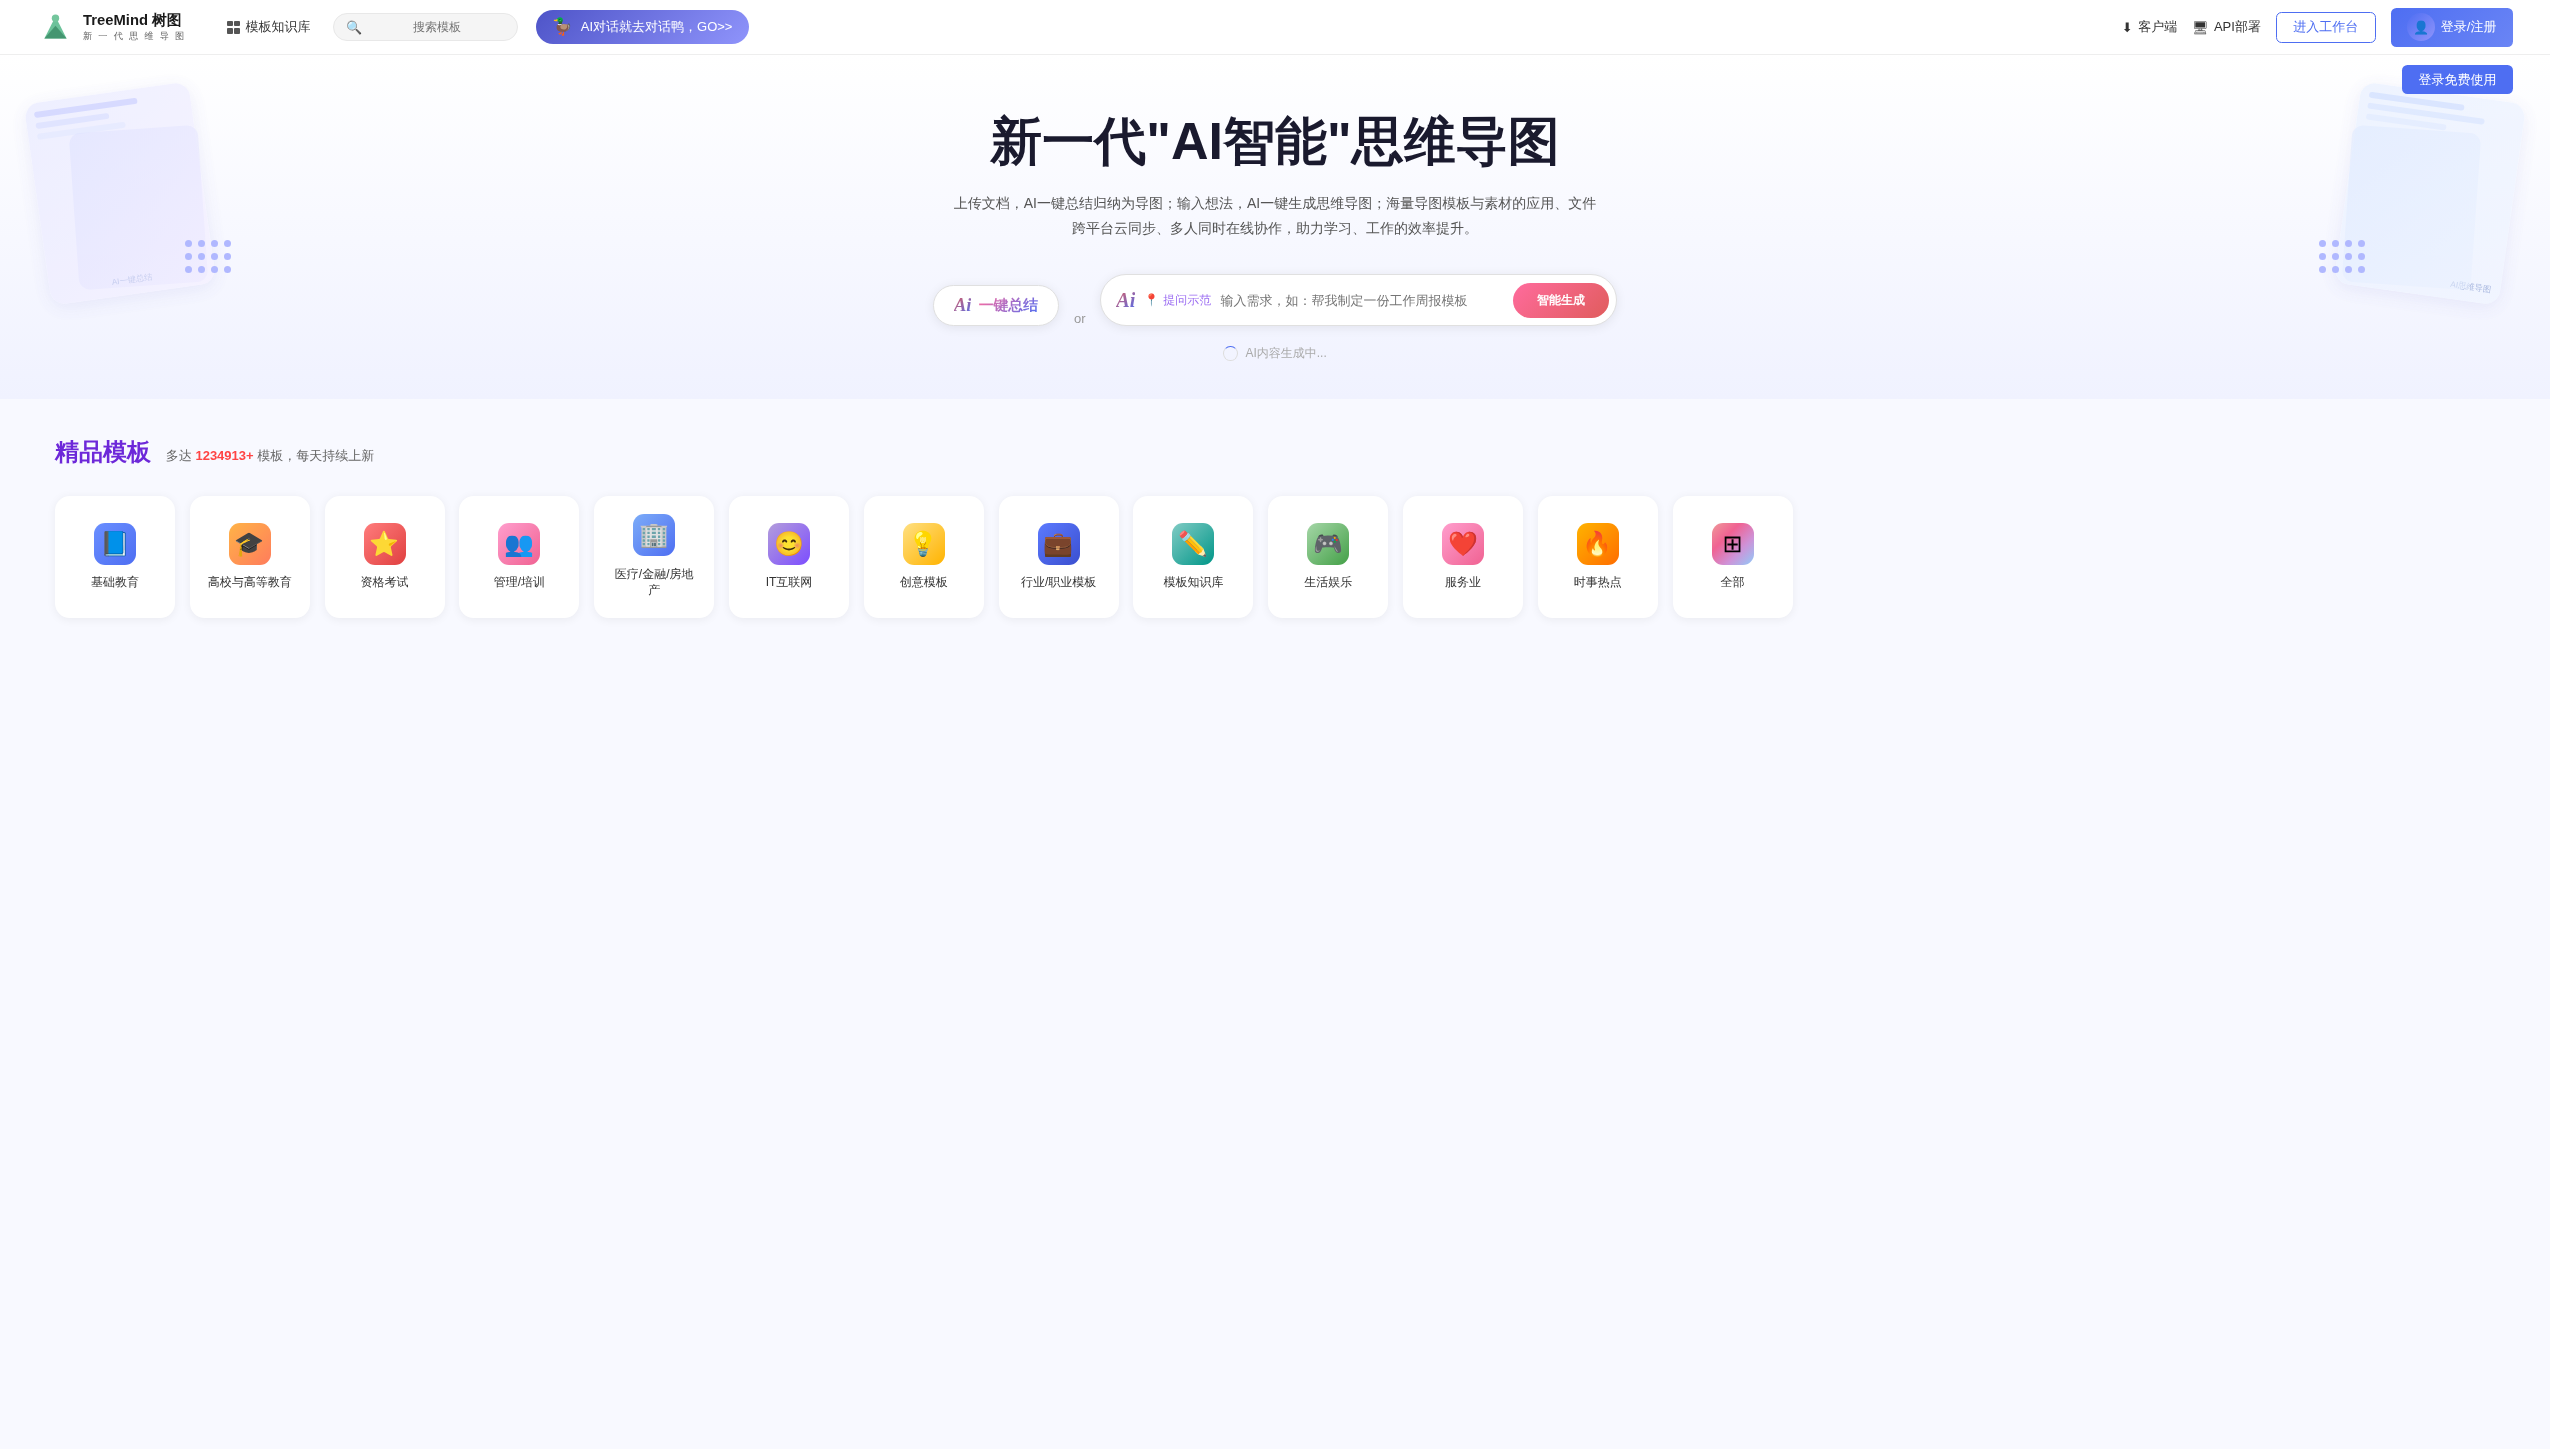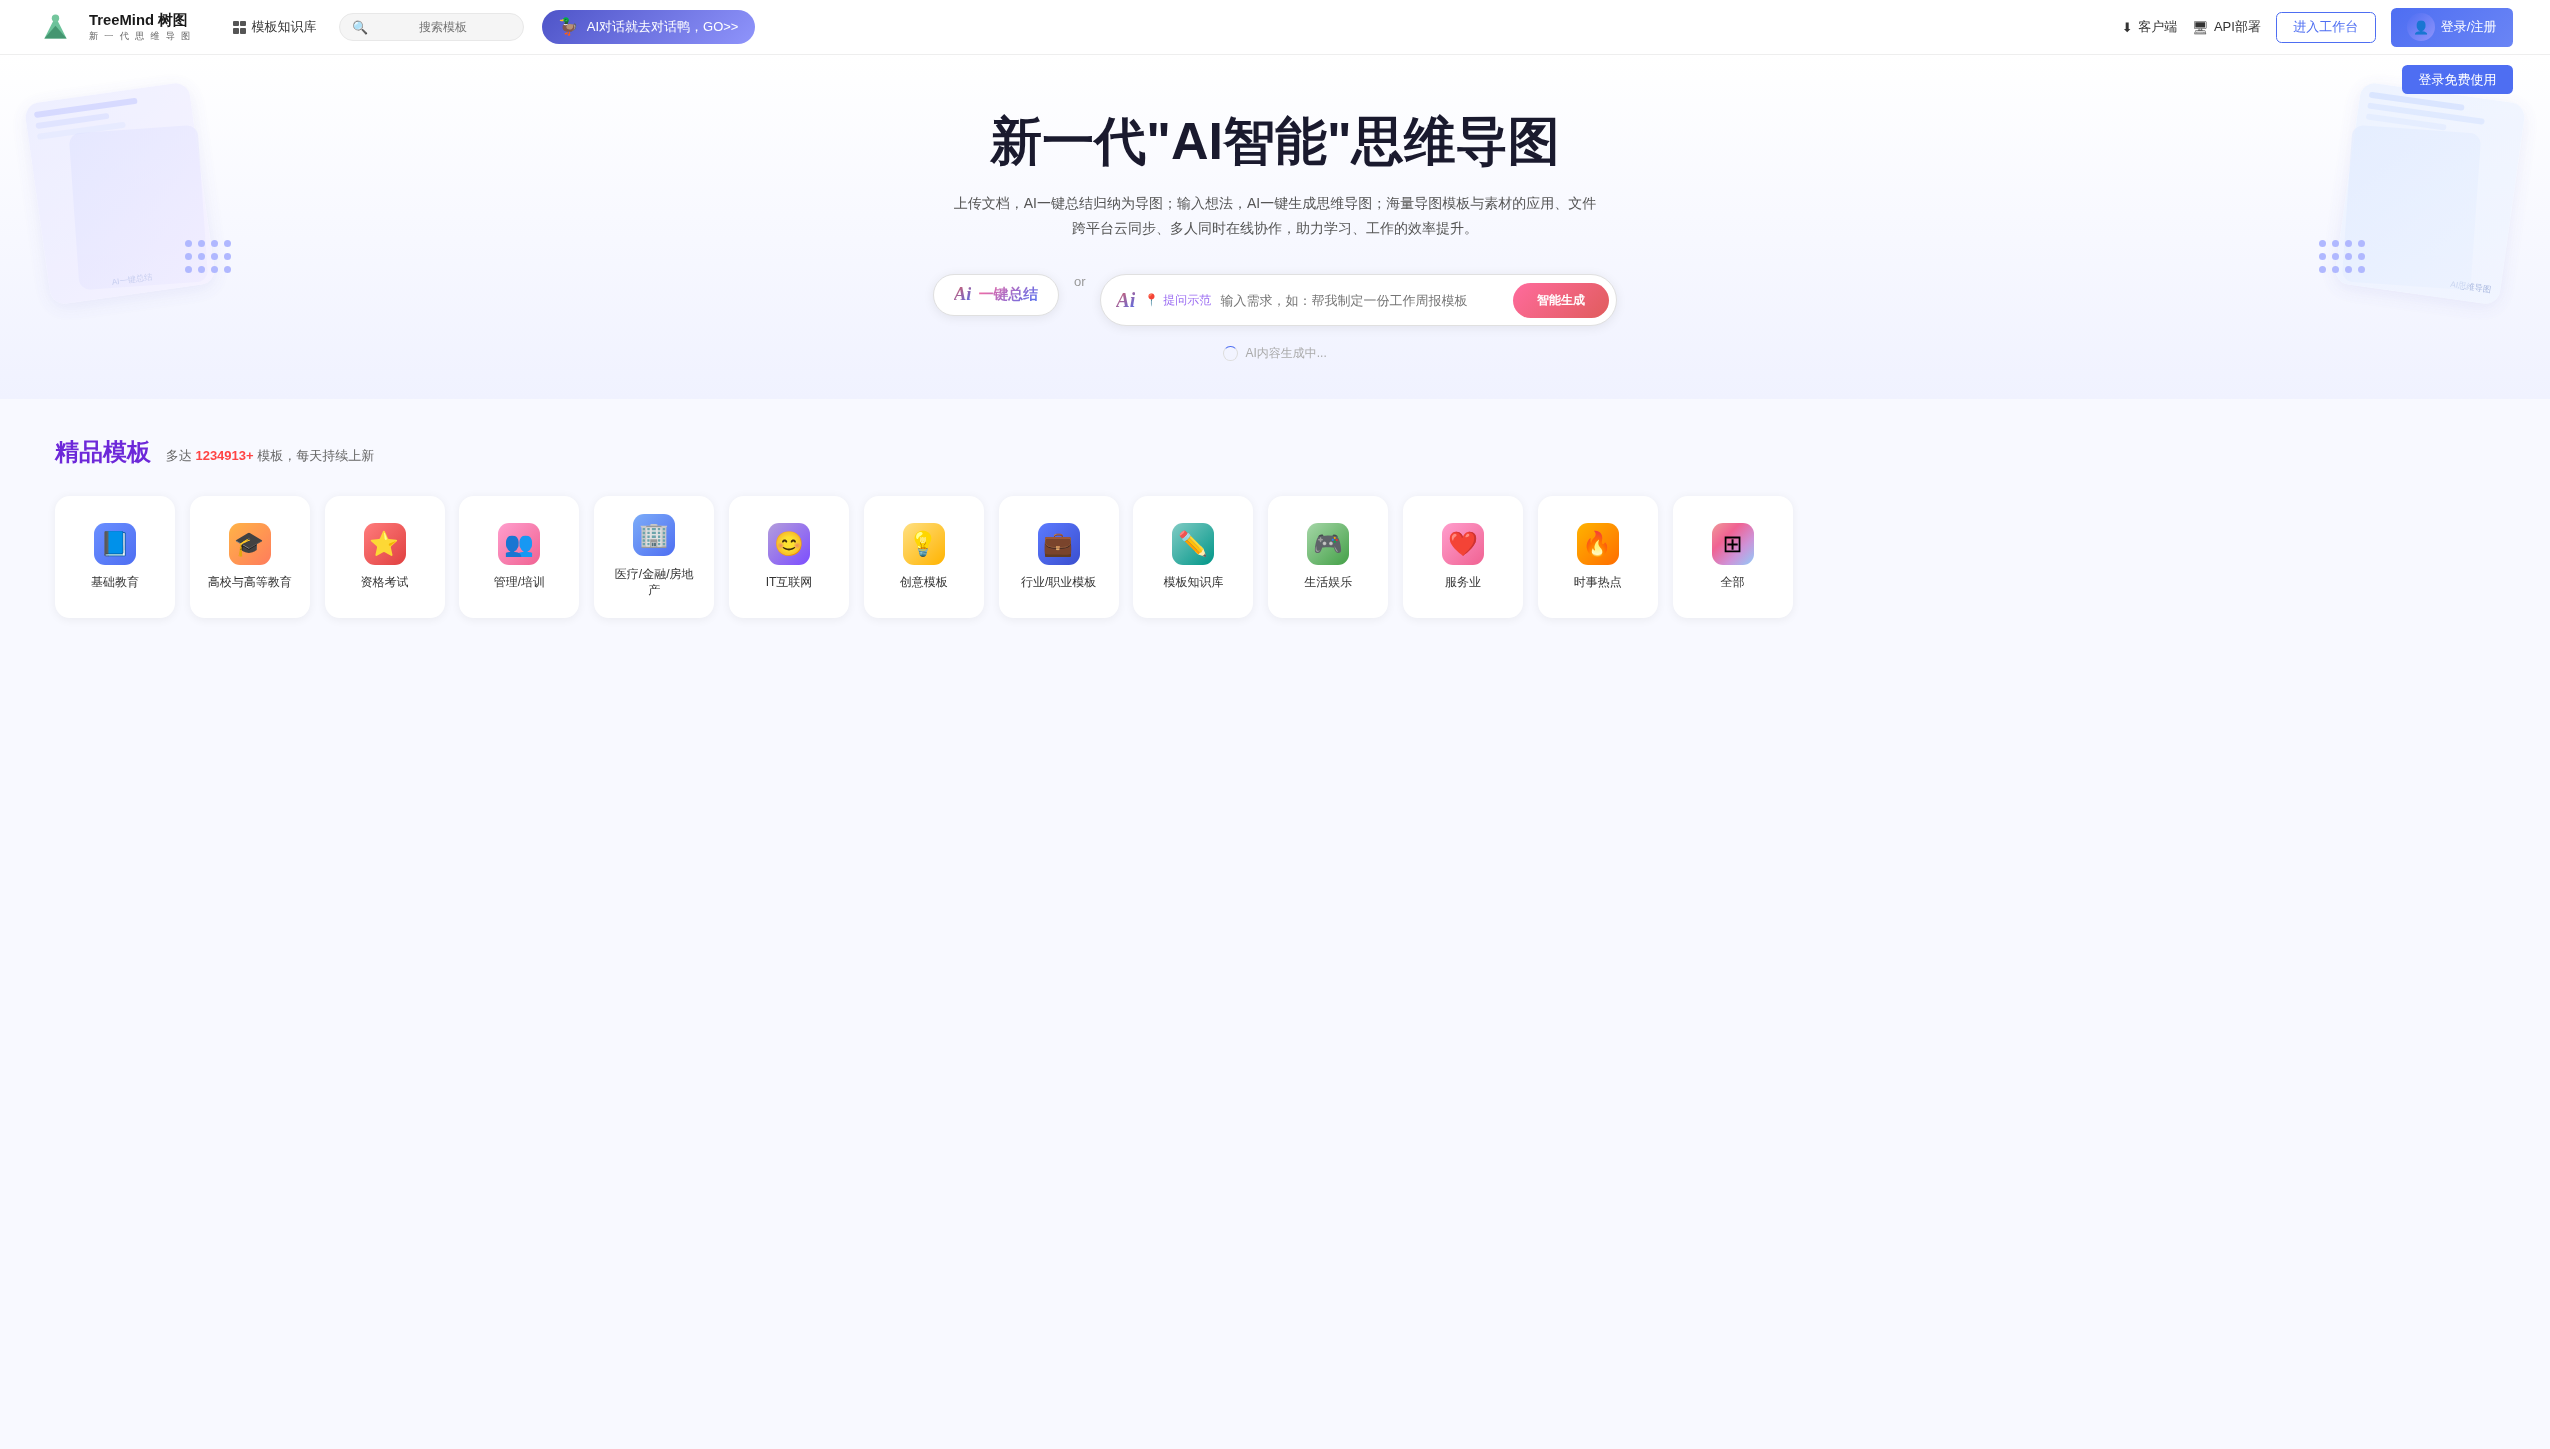--- a/index.html
+++ b/index.html
@@ -17,21 +17,21 @@
       padding: 0 37px;
       height: 55px;
       background: #fff;
       border-bottom: 0.9px solid #eee;
       position: relative;
       z-index: 10;
     }
     .logo-area {
       display: flex;
       align-items: center;
-      gap: 15px;
+      gap: 9px;
       margin-right: 28px;
       text-decoration: none;
     }
     .logo-icon {
       width: 37px;
       height: 37px;
     }
     .logo-text {
       display: flex;
       flex-direction: column;
@@ -261,21 +261,21 @@
       line-height: 1.8;
       max-width: 646px;
       margin: 0 auto 33px;
       position: relative;
       z-index: 2;
     }
 
     
     .action-area {
       display: flex;
-      align-items: flex-start;
+      align-items: flex-end;
       justify-content: center;
       gap: 14.8px;
       position: relative;
       z-index: 2;
     }
     .btn-one-key {
       display: flex;
       align-items: center;
       gap: 7.4px;
       background: white;

